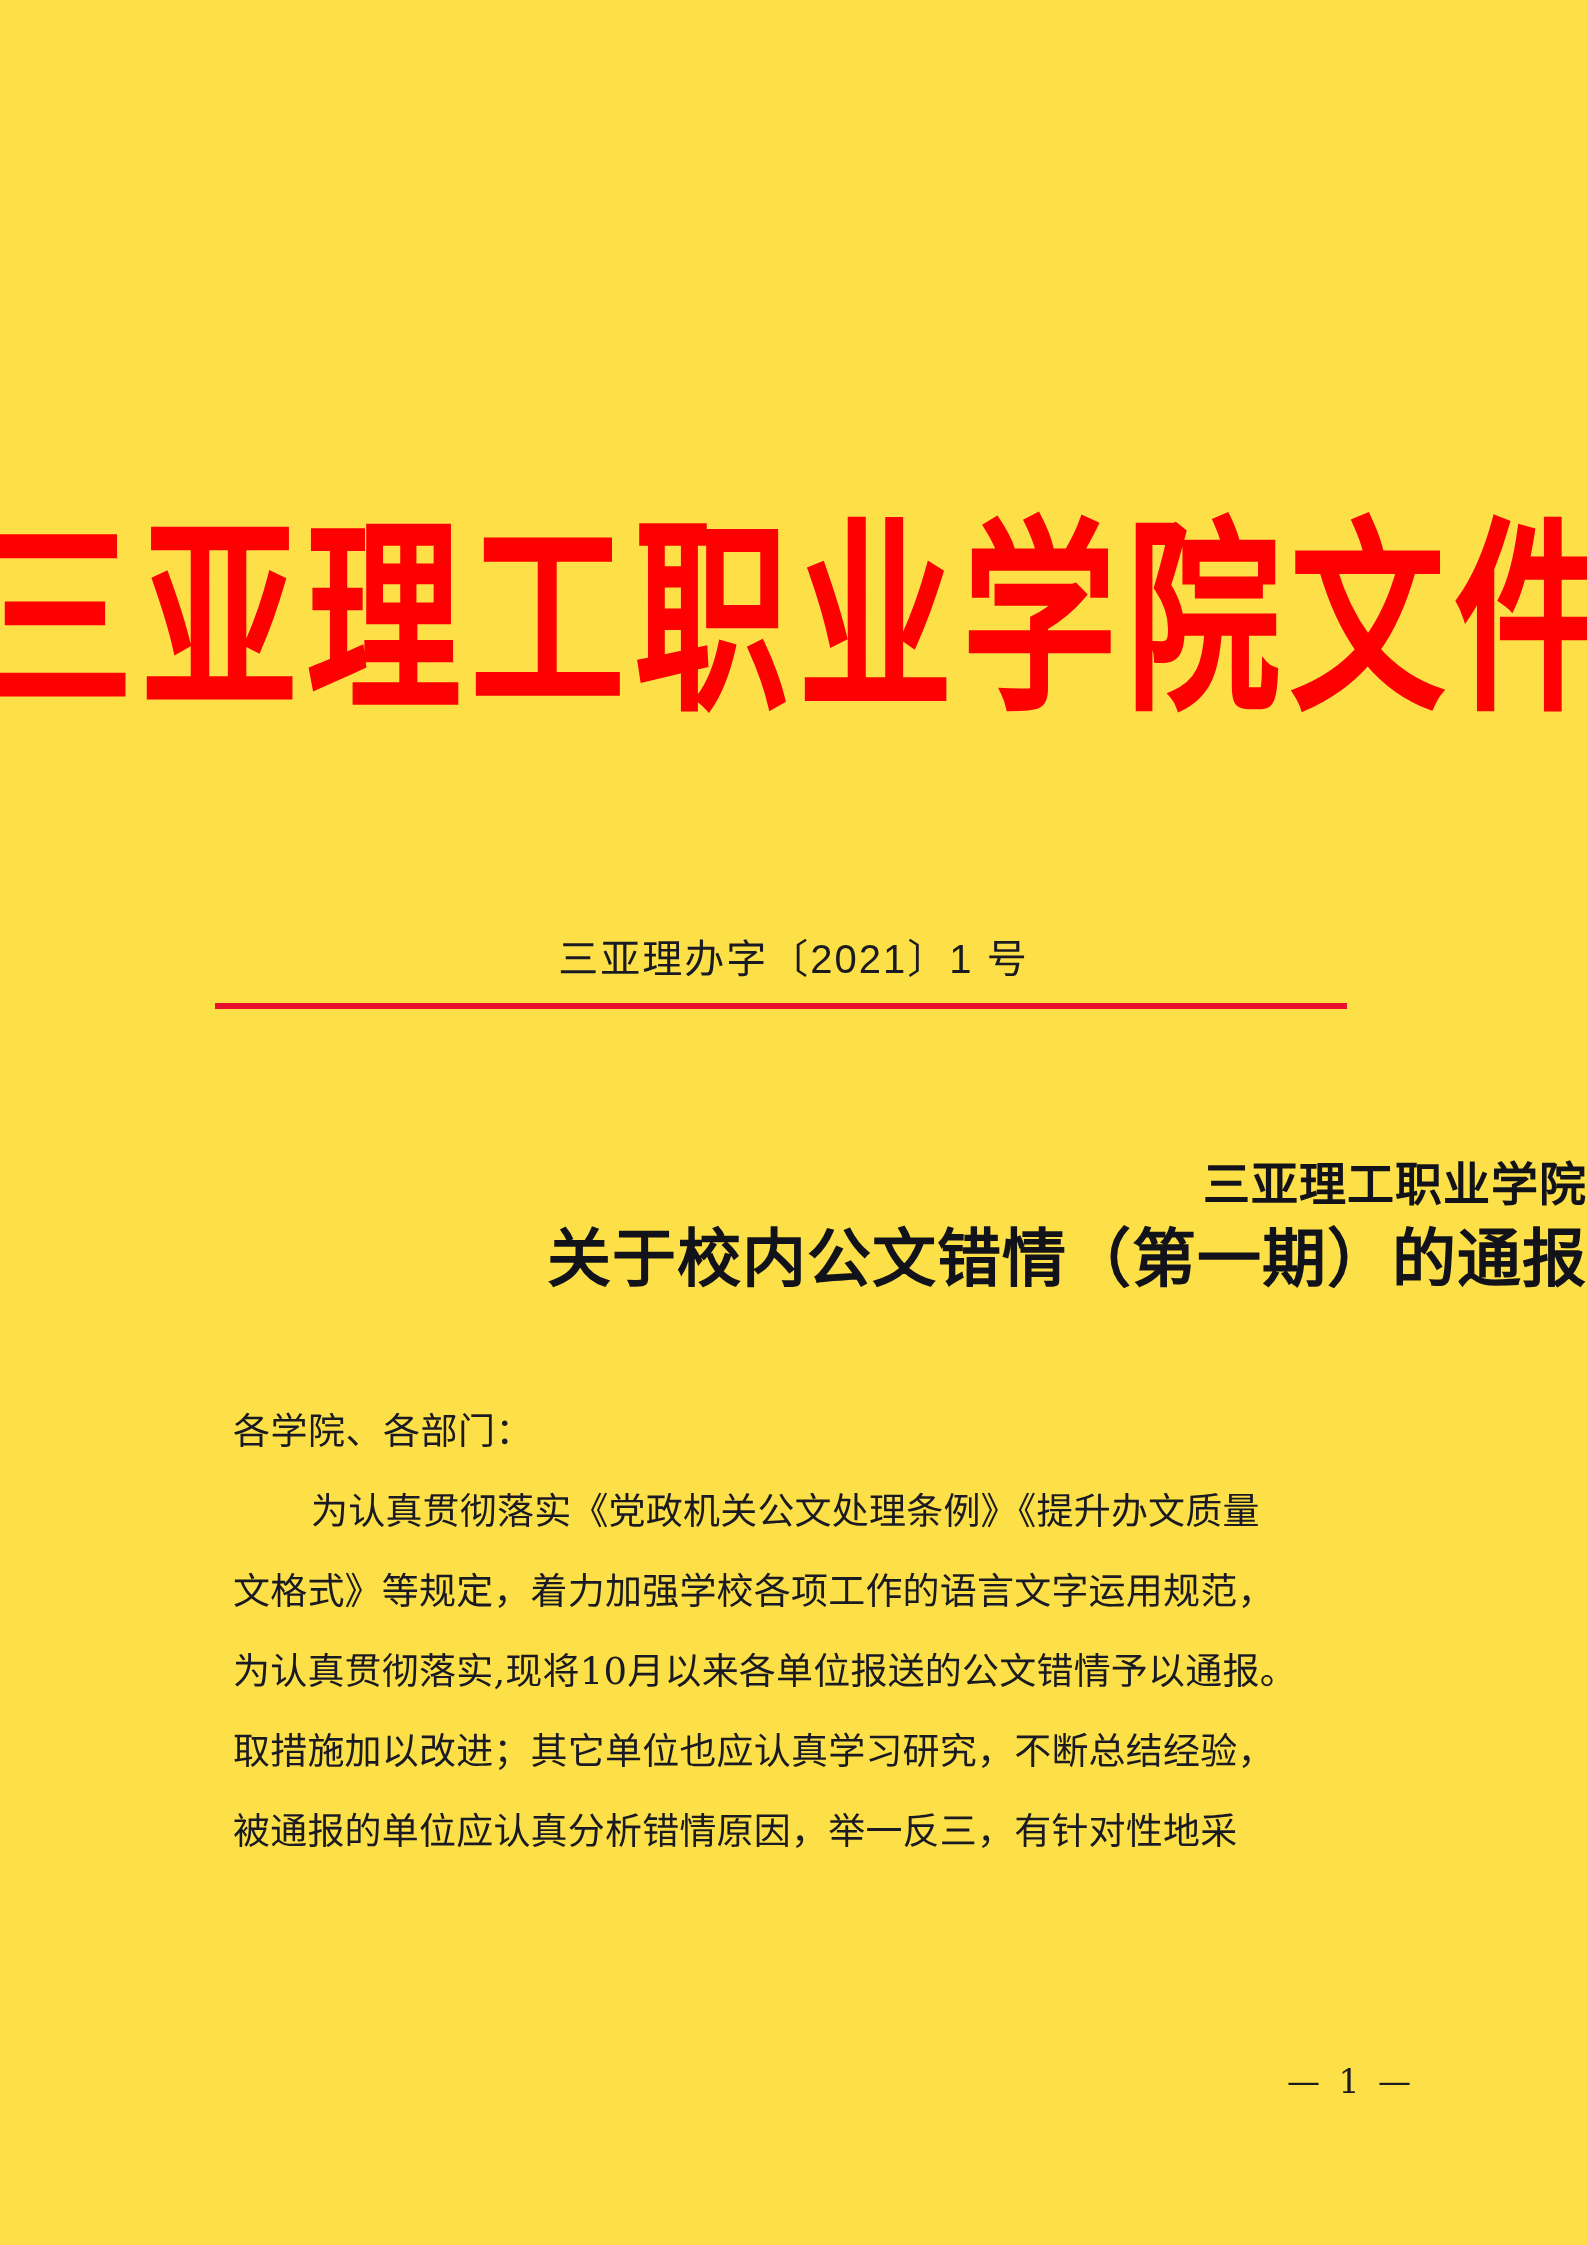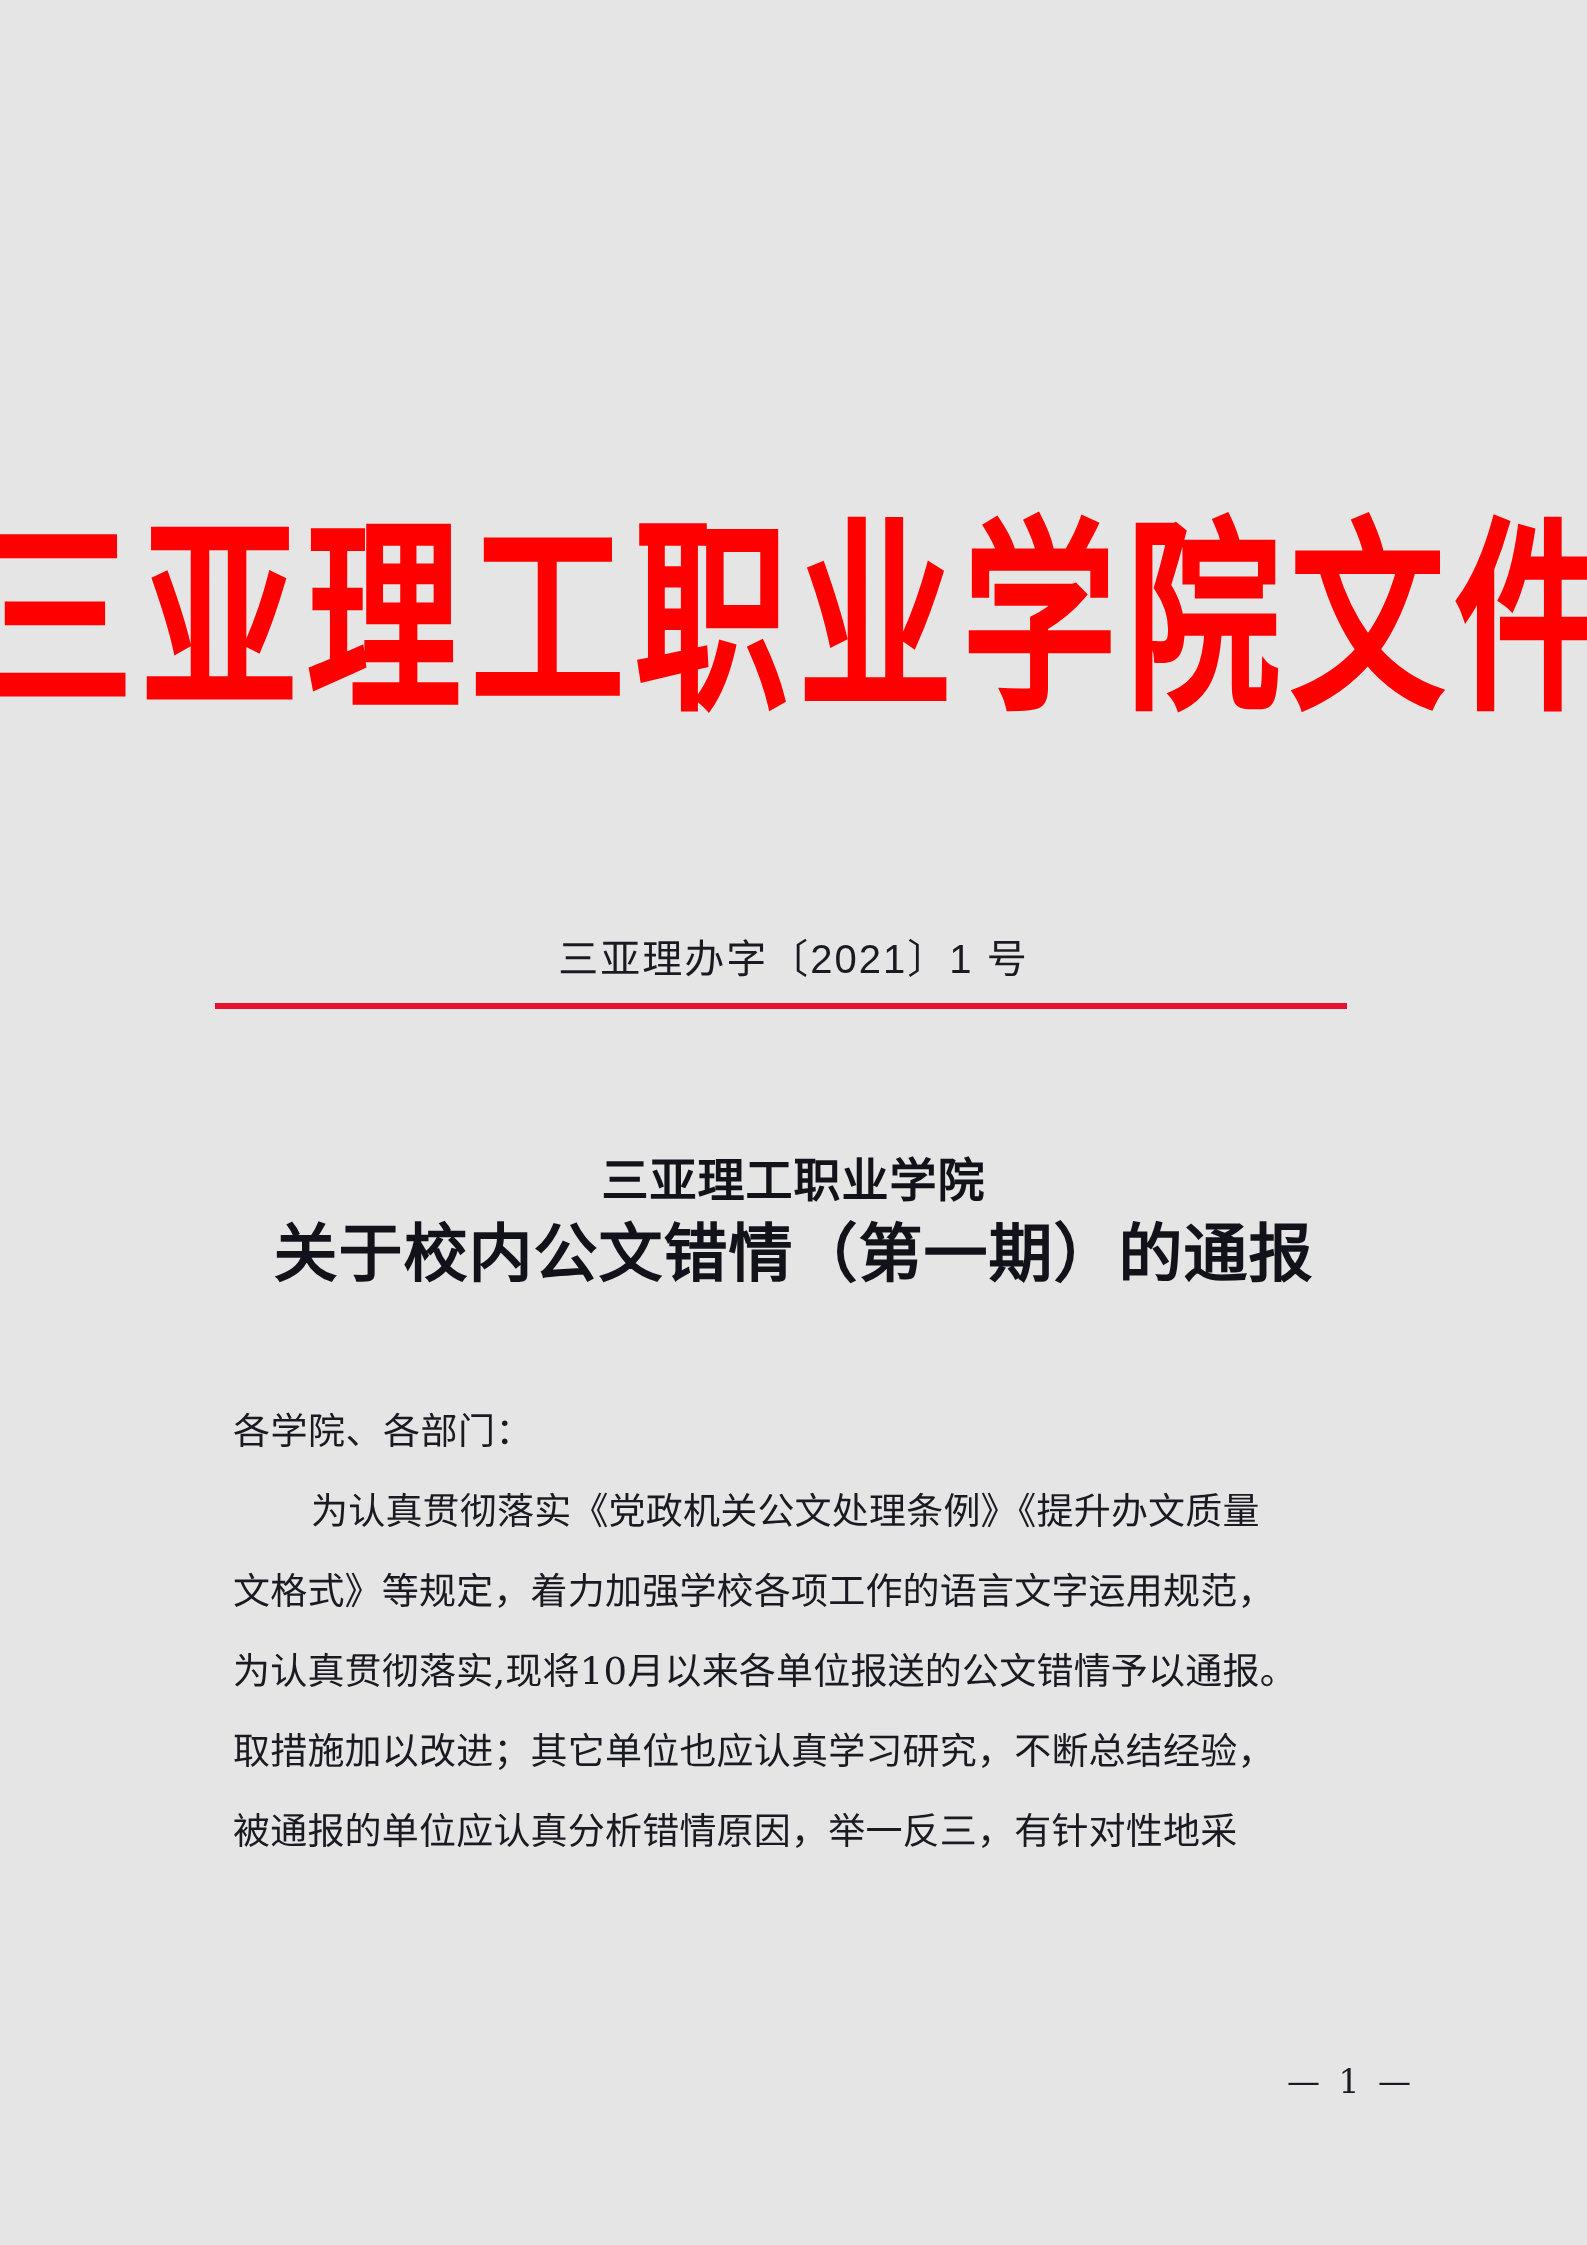--- a/index.html
+++ b/index.html
@@ -12,21 +12,21 @@
   body {
     font-family: "DejaVu Serif", "Liberation Serif", serif;
     color: #1a1a22;
   }
 
   #page {
     position: relative;
     width: 1587px;
     height: 2245px;
     margin: 0 auto;
-    background: #e5e5e5;
+    background: #fde047;
     overflow: hidden;
   }
 
   
   .masthead {
     position: absolute;
     left: 0;
     right: 0;
     top: 470px;
     height: 300px;
@@ -80,27 +80,28 @@
   
   .title-block {
     position: absolute;
     left: 0;
     right: 0;
     top: 1148px;
     text-align: center;
   }
 
   .title-line {
-    font-family: Liberation Mono, monospace;
+    font-family: Liberation Sans, sans-serif;
     font-weight: bold;
     font-size: 47px;
     line-height: 74px;
     color: #12121a;
     letter-spacing: 1px;
     white-space: nowrap;
+    text-align: right;
   }
 
   .title-line.l2 {
     font-size: 64px;
   }
 
   
   .body-block {
     position: absolute;
     left: 213px;

